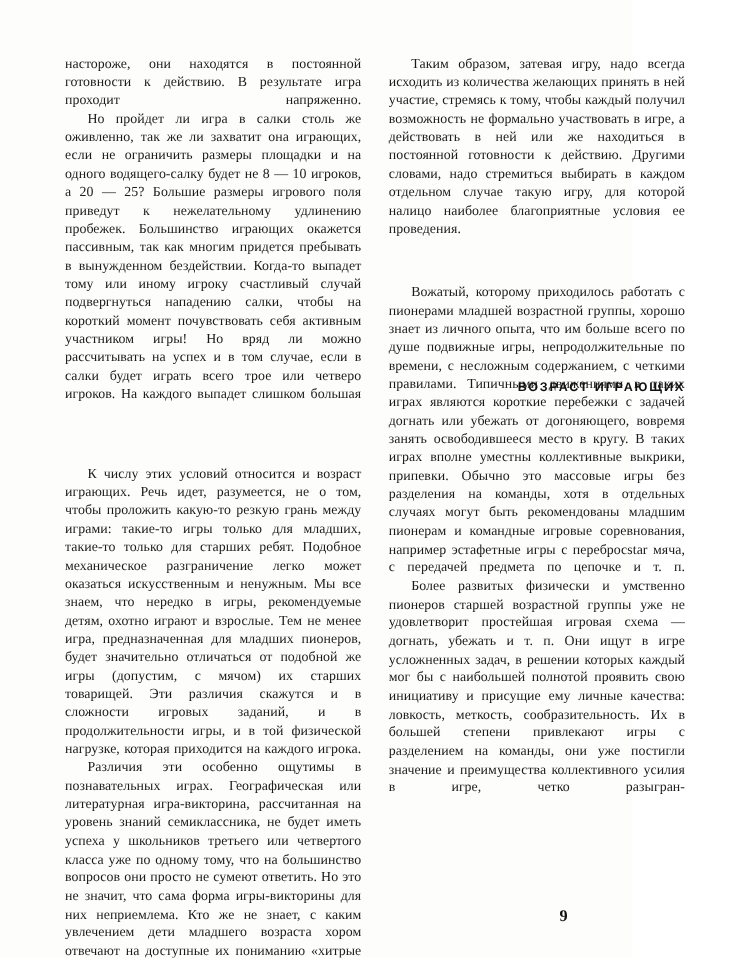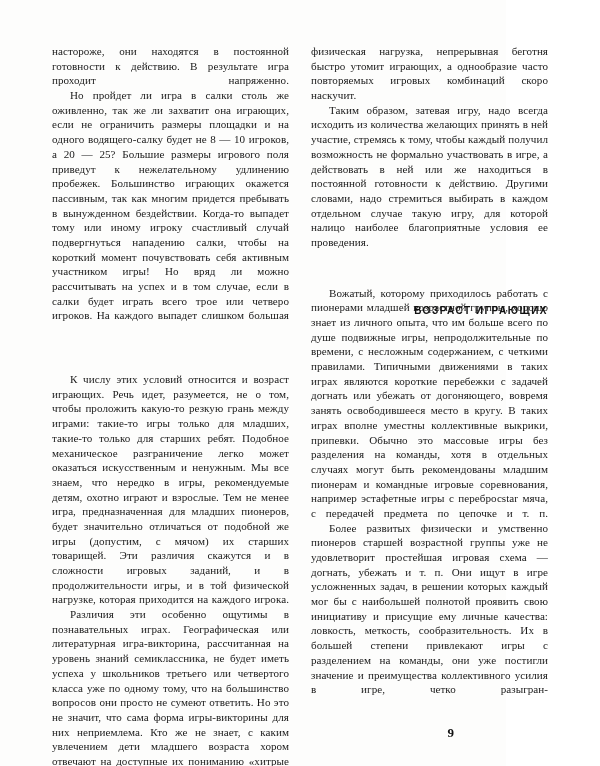--- a/index.html
+++ b/index.html
@@ -87,21 +87,20 @@
 
     <div class="col col-left">
       <p class="para cont">настороже, они находятся в постоянной готовности к действию. В результате игра проходит напряженно.</p>
       <p class="para indent cont">Но пройдет ли игра в салки столь же оживленно, так же ли захватит она играющих, если не ограничить размеры площадки и на одного водящего-салку будет не 8 — 10 игроков, а 20 — 25? Большие размеры игрового поля приведут к нежелательному удлинению пробежек. Большинство играющих окажется пассивным, так как многим придется пребывать в вынужденном бездействии. Когда-то выпадет тому или иному игроку счастливый случай подвергнуться нападению салки, чтобы на короткий момент почувствовать себя активным участником игры! Но вряд ли можно рассчитывать на успех и в том случае, если в салки будет играть всего трое или четверо игроков. На каждого выпадет слишком большая</p>
       <div class="gap-left"></div>
       <p class="para indent cont">К числу этих условий относится и возраст играющих. Речь идет, разумеется, не о том, чтобы проложить какую-то резкую грань между играми: такие-то игры только для младших, такие-то только для старших ребят. Подобное механическое разграничение легко может оказаться искусственным и ненужным. Мы все знаем, что нередко в игры, рекомендуемые детям, охотно играют и взрослые. Тем не менее игра, предназначенная для младших пионеров, будет значительно отличаться от подобной же игры (допустим, с мячом) их старших товарищей. Эти различия скажутся и в сложности игровых заданий, и в продолжительности игры, и в той физической нагрузке, которая приходится на каждого игрока.</p>
       <p class="para indent cont">Различия эти особенно ощутимы в познавательных играх. Географическая или литературная игра-викторина, рассчитанная на уровень знаний семиклассника, не будет иметь успеха у школьников третьего или четвертого класса уже по одному тому, что на большинство вопросов они просто не сумеют ответить. Но это не значит, что сама форма игры-викторины для них неприемлема. Кто же не знает, с каким увлечением дети младшего возраста хором отвечают на доступные их пониманию «хитрые вопросы», задаваемые руководителем-массовиком с эстрады! Порой эти вопросы задаются в стихотворной форме и ответ в какой-то степени подсказывается рифмой. А ведь это</p>
     </div>
 
     <div class="col col-right">
-      <p class="para cont">физическая нагрузка, непрерывная беготня быстро утомит играющих, а однообразие часто повторяемых игровых комбинаций скоро наскучит.</p>
       <p class="para indent">Таким образом, затевая игру, надо всегда исходить из количества желающих принять в ней участие, стремясь к тому, чтобы каждый получил возможность не формально участвовать в игре, а действовать в ней или же находиться в постоянной готовности к действию. Другими словами, надо стремиться выбирать в каждом отдельном случае такую игру, для которой налицо наиболее благоприятные условия ее проведения.</p>
       <div class="gap-right"></div>
       <p class="para indent cont">Вожатый, которому приходилось работать с пионерами младшей возрастной группы, хорошо знает из личного опыта, что им больше всего по душе подвижные игры, непродолжительные по времени, с несложным содержанием, с четкими правилами. Типичными движениями в таких играх являются короткие перебежки с задачей догнать или убежать от догоняющего, вовремя занять освободившееся место в кругу. В таких играх вполне уместны коллективные выкрики, припевки. Обычно это массовые игры без разделения на команды, хотя в отдельных случаях могут быть рекомендованы младшим пионерам и командные игровые соревнования, например эстафетные игры с перебросstar мяча, с передачей предмета по цепочке и т. п.</p>
       <p class="para indent cont">Более развитых физически и умственно пионеров старшей возрастной группы уже не удовлетворит простейшая игровая схема — догнать, убежать и т. п. Они ищут в игре усложненных задач, в решении которых каждый мог бы с наибольшей полнотой проявить свою инициативу и присущие ему личные качества: ловкость, меткость, сообразительность. Их в большей степени привлекают игры с разделением на команды, они уже постигли значение и преимущества коллективного усилия в игре, четко разыгран-</p>
     </div>
 
     <div class="section-head">ВОЗРАСТ ИГРАЮЩИХ</div>
 
   </div>
 

